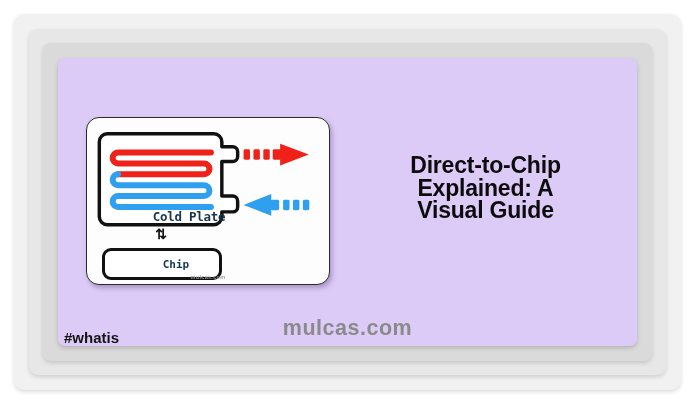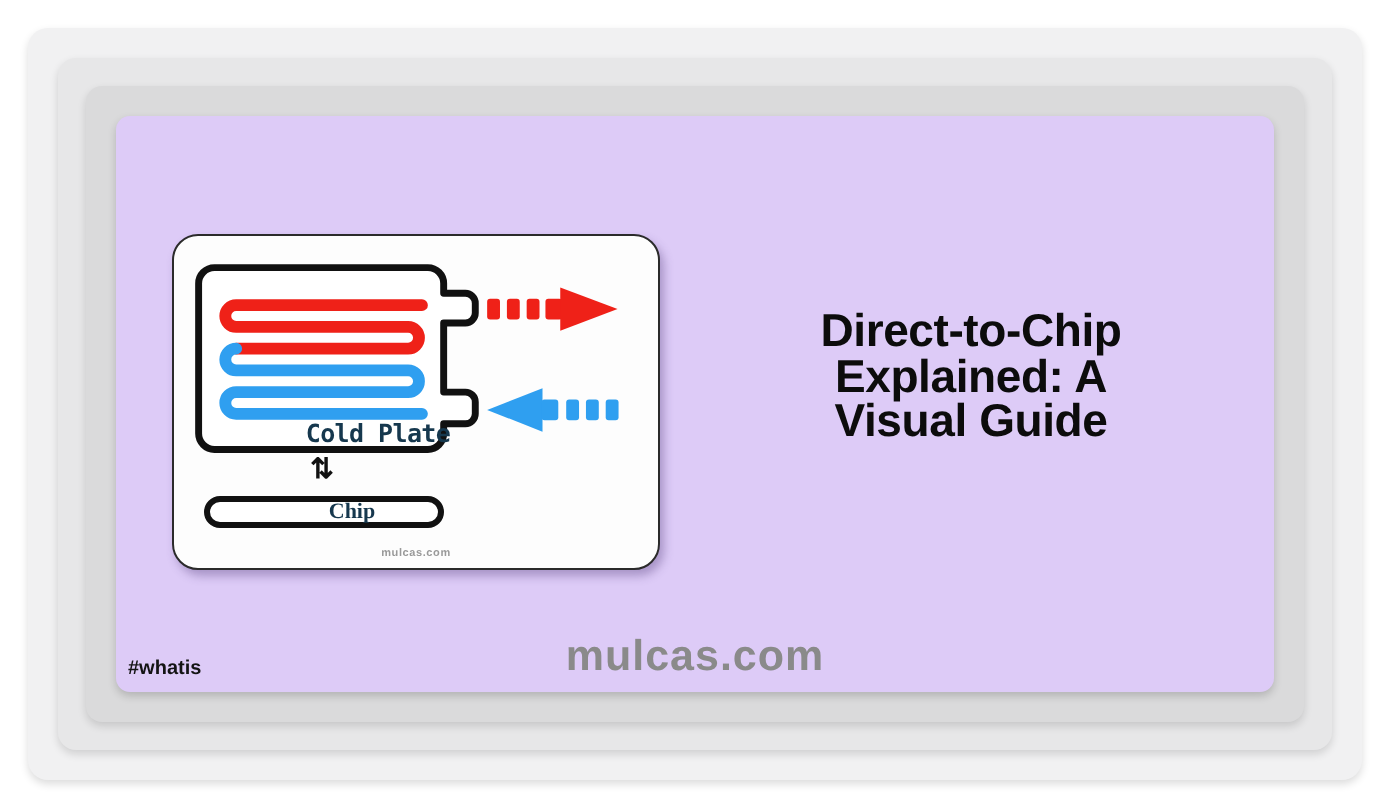--- a/index.html
+++ b/index.html
@@ -28,25 +28,24 @@
   .mono{font-family:"DejaVu Sans Mono", monospace;font-weight:bold;color:#16384e;padding-left:28px;}
   .cold-plate-label{
     position:absolute;left:12px;top:92px;width:124px;text-align:center;
     font-size:12.5px;line-height:14px;letter-spacing:-0.3px;
   }
   .exchange{
     position:absolute;left:12px;top:108px;width:124px;text-align:center;
     font-size:14px;font-weight:bold;color:#111;line-height:16px;
   }
   .chip-box{
-    position:absolute;left:15px;top:130px;width:120px;height:16px;
+    position:absolute;left:15px;top:130px;width:120px;height:32px;
     background:#ffffff;border:3px solid #111;border-radius:9px;
     box-sizing:border-box;display:flex;align-items:center;justify-content:center;
     font-size:11px;
-    font-family:Liberation Serif, serif;
   }
   .chip-caption{
     position:absolute;left:143px;top:130px;height:22px;line-height:22px;
     font-size:8px;letter-spacing:0.2px;white-space:nowrap;
   }
   .card-watermark{
     position:absolute;left:0;right:0;top:156px;text-align:center;
     font-size:5.5px;font-weight:bold;color:#9a9a9a;letter-spacing:0.3px;
   }
 
@@ -57,21 +56,21 @@
     font-size:23px;font-weight:bold;line-height:22.5px;letter-spacing:-0.2px;
   }
 
   
   .site-watermark{
     position:absolute;left:0;right:0;top:258px;text-align:center;
     font-size:21.5px;font-weight:bold;color:#8a8a8a;letter-spacing:0.5px;
   }
   .hashtag{
     position:absolute;left:6px;top:271px;
-    font-size:10px;font-weight:bold;color:#141414;
+    font-size:15px;font-weight:bold;color:#141414;
   }
 </style>
 </head>
 <body>
 
 <div class="frame f1">
   <div class="frame f2">
     <div class="frame f3">
       <div class="panel">
 

